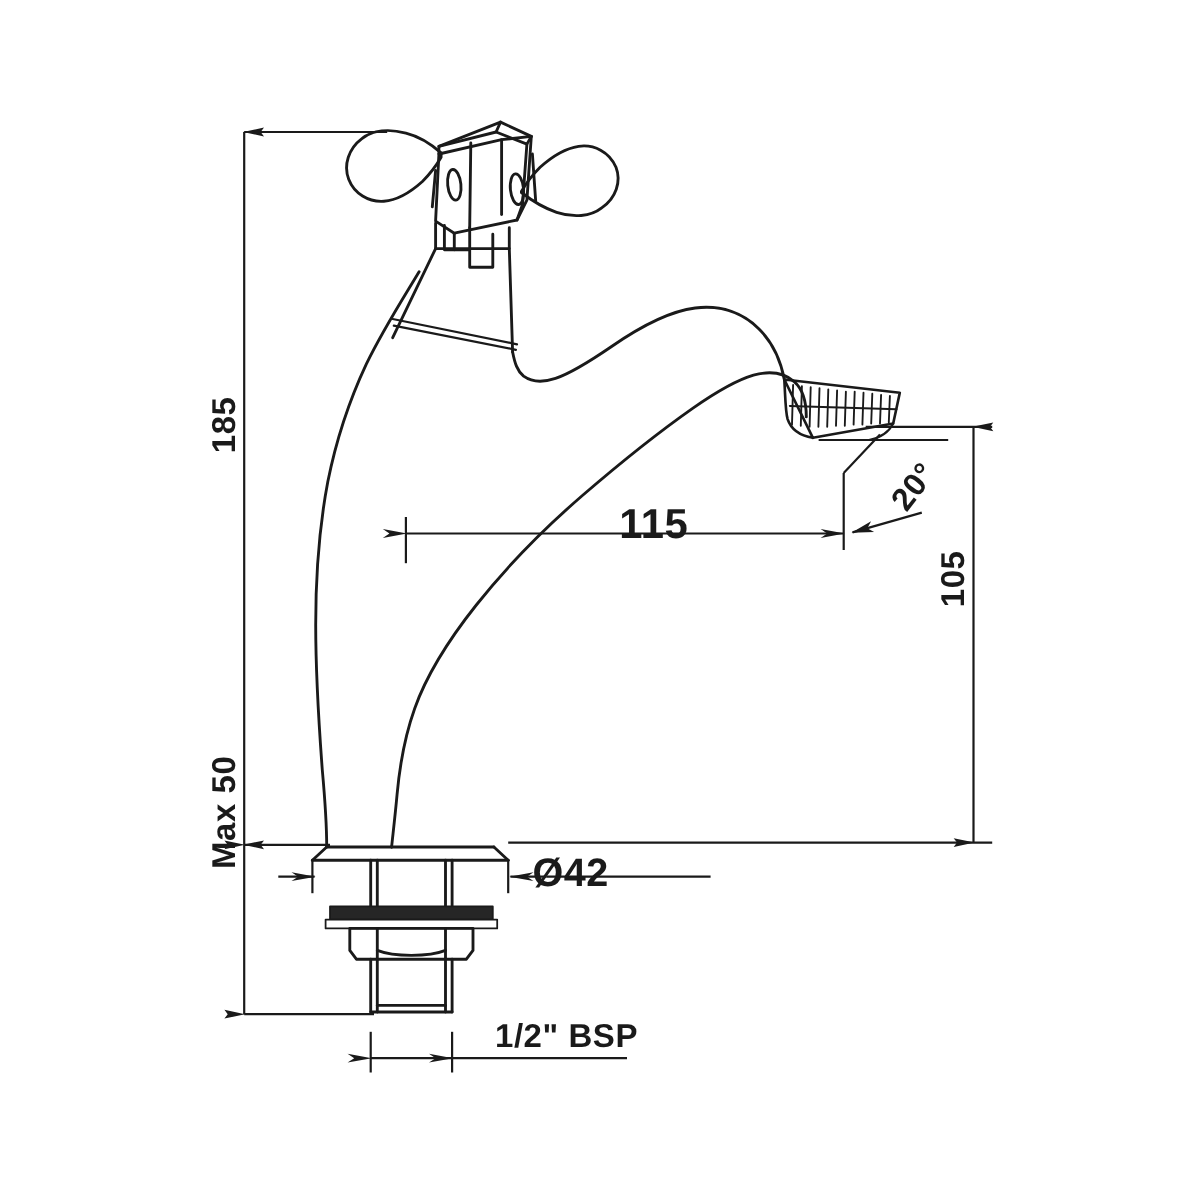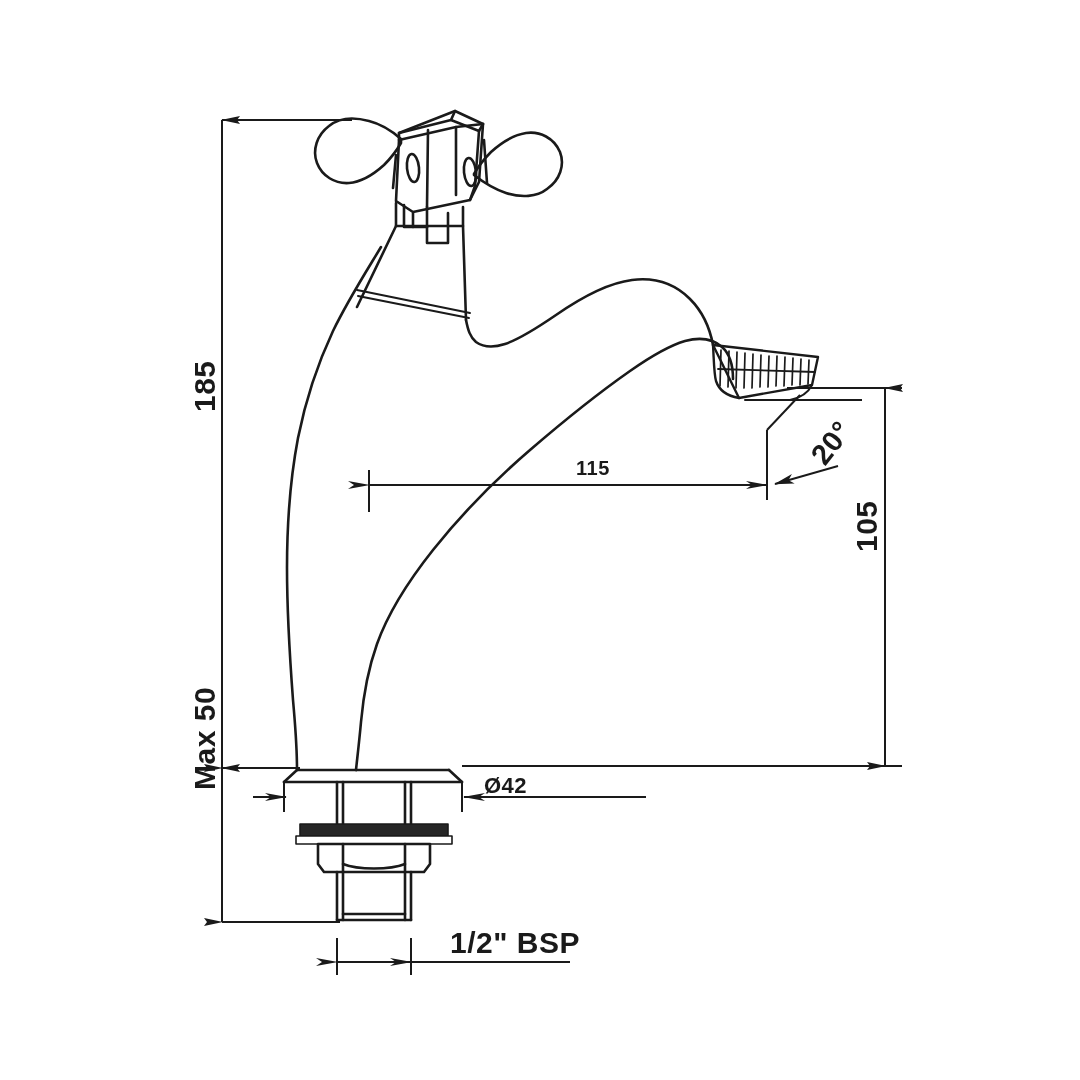--- a/index.html
+++ b/index.html
@@ -51,35 +51,35 @@
     font-size: 30px;
   }
   #t-105 {
     left: 852px;
     top: 552px;
     transform: rotate(-90deg);
     transform-origin: left top;
     font-size: 30px;
   }
   #t-115 {
-    left: 576px;
+    left: 563px;
     top: 458px;
-    font-size: 20px;
+    font-size: 38px;
   }
   #t-20deg {
     left: 806px;
     top: 452px;
     transform: rotate(-52deg);
     transform-origin: left top;
     font-size: 29px;
   }
   #t-d42 {
     left: 484px;
     top: 775px;
-    font-size: 22px;
+    font-size: 36px;
   }
   #t-bsp {
     left: 450px;
     top: 928px;
     font-size: 30px;
   }
 </style>
 </head>
 <body>
 

